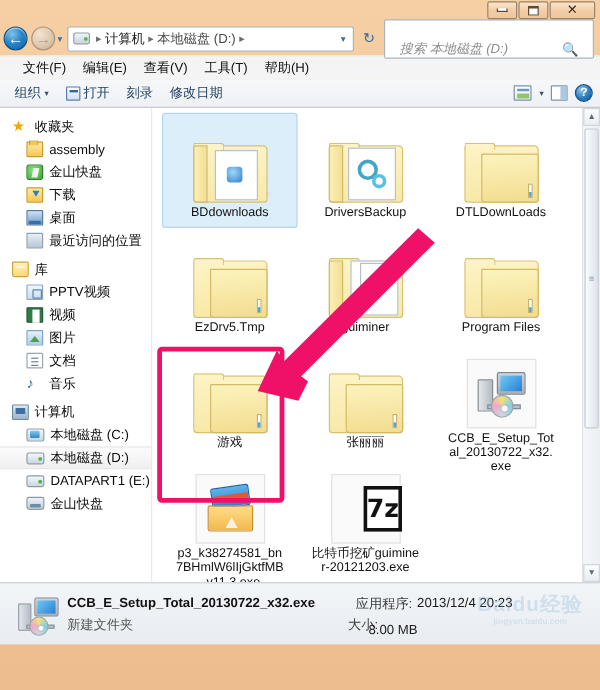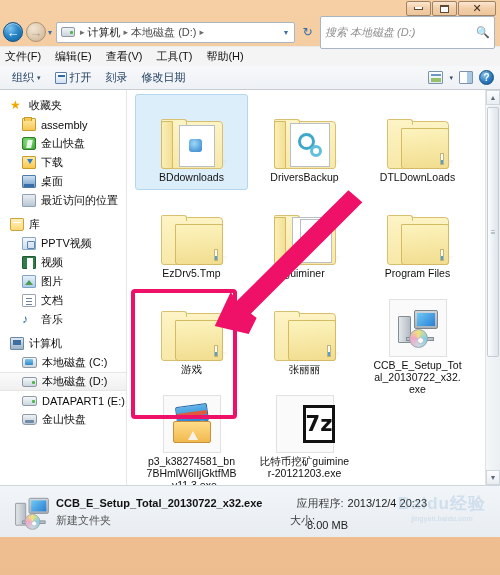--- a/index.html
+++ b/index.html
@@ -94,31 +94,31 @@
   .sep { color:#6c6c6c; font-size: 9px; padding: 0 3px; }
   .crumb-caret { margin-left: auto; color:#3a6ea8; font-size: 8px; padding: 0 4px; }
   .refresh {
     width: 19px; height: 21px; flex:0 0 auto;
     display:flex; align-items:center; justify-content:center;
     color:#2a6ca8; font-size: 12px;
   }
   .searchbox {
     width: 175px; height: 33px; flex: 0 0 auto;
     background:#fff; border:1px solid #a7b5c4; border-radius:2px;
-    display:flex; align-items:center; padding: 0 4px;
+    display:flex; align-items:flex-end; padding: 0 12px;
   }
   .searchbox .ph { flex:1; color:#8e8e8e; font-style: italic; font-size: 11px; }
   .search-mag { color:#2a6ca8; font-size: 11px; }
 
   
   .menubar {
     height: 20px;
     background: #f4f4f4;
     display:flex; align-items:center;
-    padding-left: 5px; gap: 14px;
+    padding-left: 19px; gap: 14px;
     border-top: 1px solid #e9e9e9;
   }
   .menubar span { color:#111; font-size: 11px; }
 
   
   .toolbar {
     height: 24px;
     background: linear-gradient(180deg,#f7f8fa 0%, #eef1f5 100%);
     border-bottom: 1px solid #c8ccd1;
     display:flex; align-items:center;

